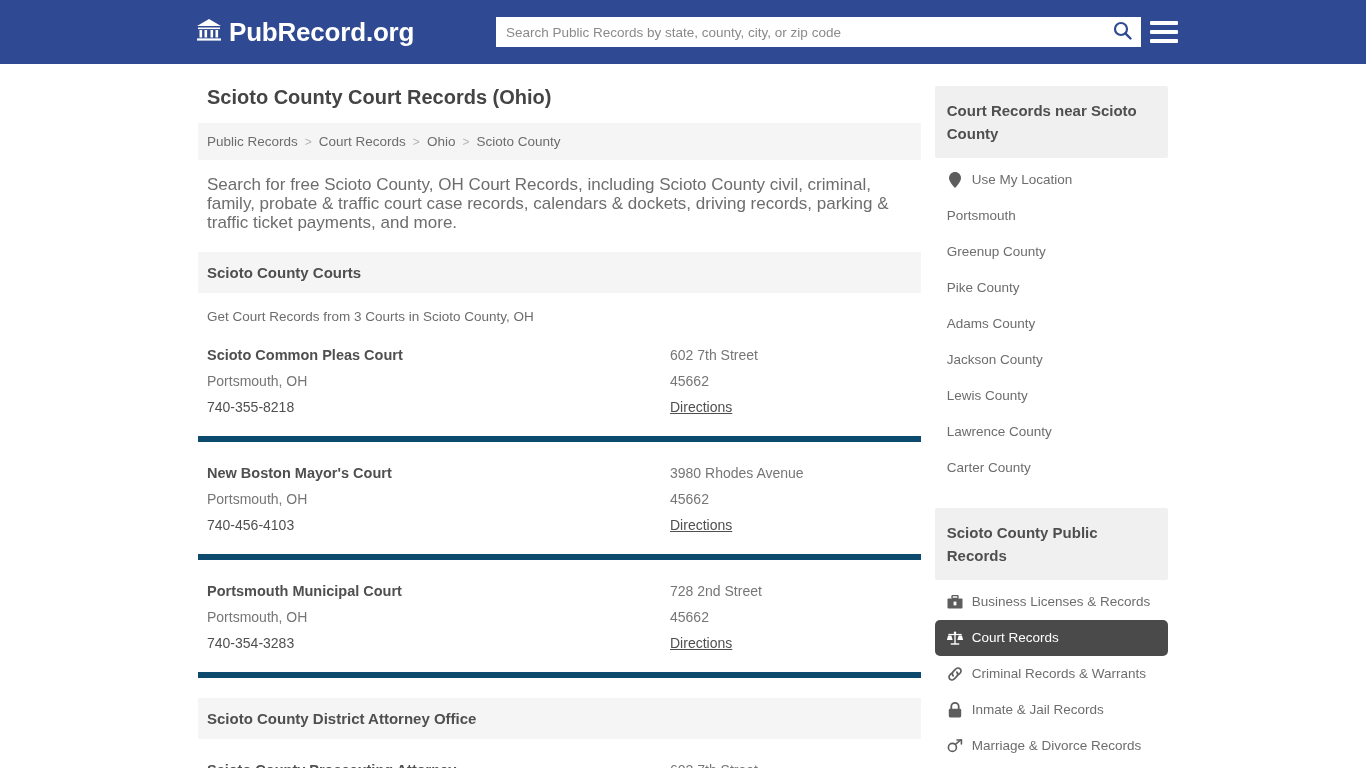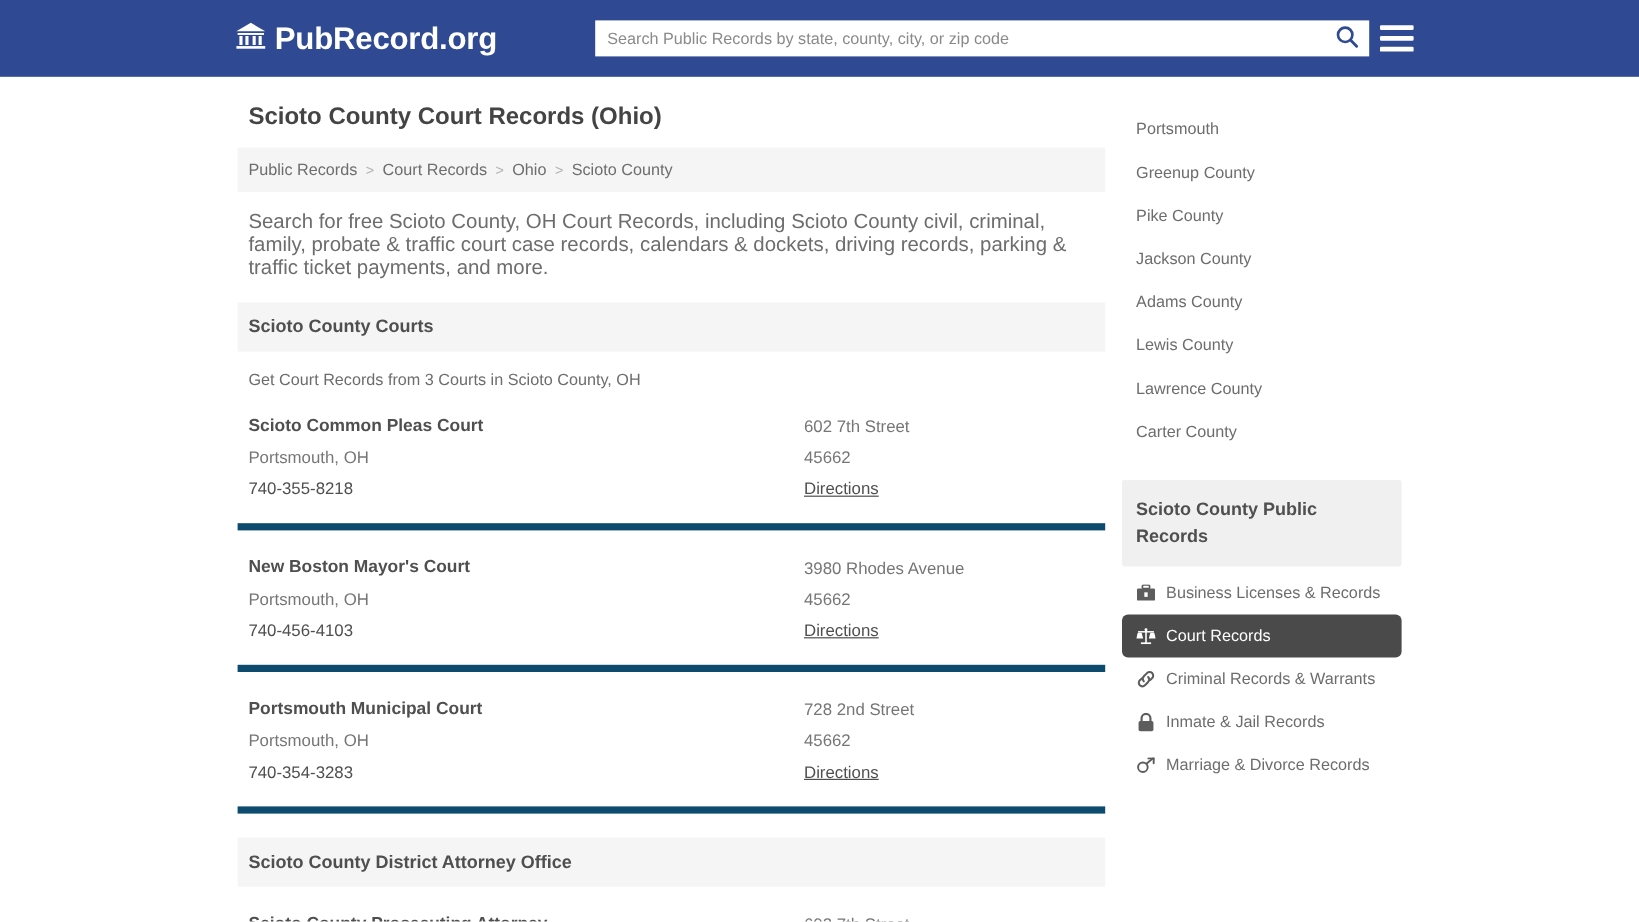--- a/index.html
+++ b/index.html
@@ -331,37 +331,46 @@
         <div class="rec-right">
           <div class="rec-addr">602 7th Street</div>
 
         </div>
       </div>
 
     </div>
 
     <div class="col-side">
 
+      <div class="side-head">Court Records near Scioto County</div>
       <div class="side-list">
 
+        <div class="side-item">
+          <span class="ico">
+            <svg width="12" height="16" viewBox="0 0 12 16" aria-hidden="true">
+              <path d="M6 0C2.7 0 0 2.7 0 6c0 4.2 6 10 6 10s6-5.8 6-10c0-3.3-2.7-6-6-6z" fill="#5d5d5d"></path>
+            </svg>
+          </span>
+          <span>Use My Location</span>
+        </div>
 
         <div class="side-item">
           <span>Portsmouth</span>
         </div>
         <div class="side-item">
           <span>Greenup County</span>
         </div>
         <div class="side-item">
           <span>Pike County</span>
         </div>
         <div class="side-item">
+          <span>Adams County</span>
+        </div>
+        <div class="side-item">
           <span>Jackson County</span>
-        </div>
-        <div class="side-item">
-          <span>Adams County</span>
         </div>
         <div class="side-item">
           <span>Lewis County</span>
         </div>
         <div class="side-item">
           <span>Lawrence County</span>
         </div>
         <div class="side-item">
           <span>Carter County</span>
         </div>

